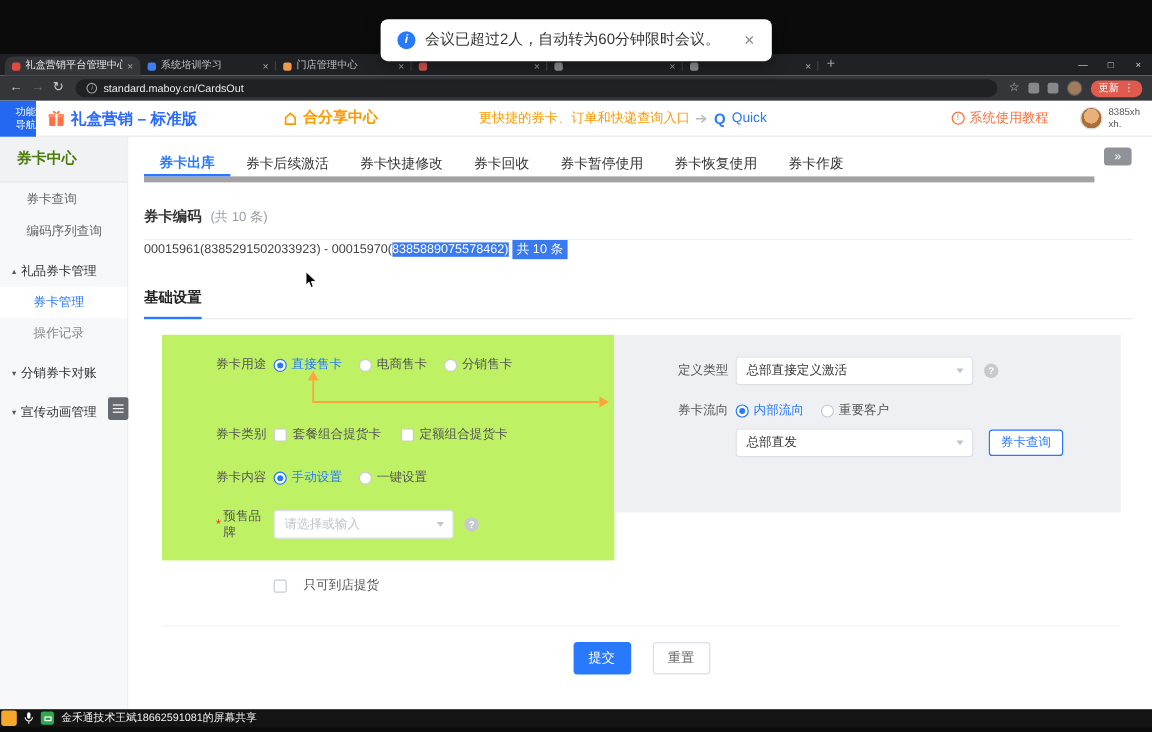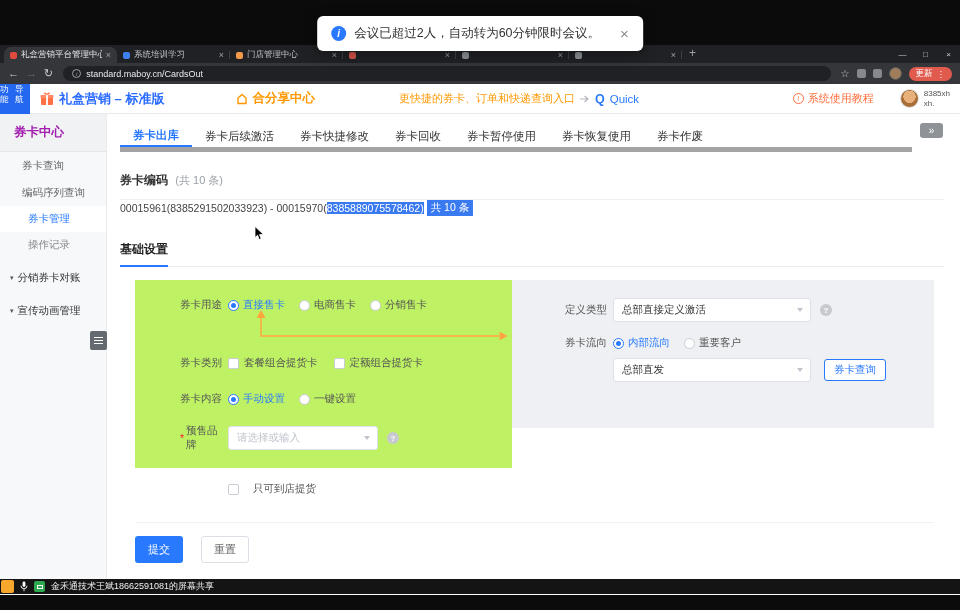--- a/index.html
+++ b/index.html
@@ -43,38 +43,38 @@
   .omni-url{color:#e8eaed;font-size:9px}
   .tool-ico{color:#c8cacc;font-size:10px;line-height:1}
   .ext-ico{width:9px;height:9px;border-radius:2px;background:#85888c}
   .tb-avatar{width:13px;height:13px;border-radius:50%;background:#9f7c5a;border:1px solid #55585c}
   .update-pill{height:14px;background:#e05a4e;border-radius:8px;color:#fff;font-size:8.5px;
     display:flex;align-items:center;gap:4px;padding:0 7px}
 
   
   .appheader{height:30px;background:#fff;border-bottom:1px solid #e9e9e9;display:flex;align-items:center;flex:none}
   .navbadge{width:30px;height:30px;background:#2468f2;color:#fff;font-size:8.5px;line-height:1.25;
-    display:flex;align-items:flex-start;justify-content:center;flex:none}
+    display:flex;flex-direction:column;align-items:flex-end;justify-content:center;flex:none}
   .brand{display:flex;align-items:center;gap:5px;margin-left:10px;color:#2b6bff;font-weight:bold;font-size:13px;white-space:nowrap}
   .sharecenter{display:flex;align-items:center;gap:4px;margin-left:72px;color:#ff9800;font-weight:bold;font-size:12.5px;white-space:nowrap}
   .quick{display:flex;align-items:center;gap:5px;margin-left:84px;font-size:11px;color:#ff9800;white-space:nowrap}
   .quick-q{color:#2979ff;font-weight:bold;font-size:12.5px}
   .quick-label{color:#2979ff;font-size:11.5px}
   .tutorial{margin-left:auto;display:flex;align-items:center;gap:4px;color:#ff6f3d;font-size:11px;white-space:nowrap}
   .tut-ico{width:11px;height:11px;border:1px solid #ff6f3d;border-radius:50%;display:flex;align-items:center;
     justify-content:center;font-size:7px;color:#ff6f3d}
   .hdr-avatar{width:19px;height:19px;border-radius:50%;margin-left:26px;flex:none;
     background:radial-gradient(circle at 50% 40%,#e8b07a 0 46%,#a96f38 47% 100%);border:1px solid #ddd}
   .hdr-user{font-size:8px;color:#555;line-height:1.25;margin:0 10px 0 5px}
 
   
   .appbody{flex:1;display:flex;position:relative;overflow:hidden}
   .sidebar{width:107px;background:#f7f8fa;border-right:1px solid #ececec;flex:none}
   .sb-title{height:38px;display:flex;align-items:center;padding-left:14px;font-size:12.5px;font-weight:bold;
-    color:#a21caf;background:#f1f2f4;border-bottom:1px solid #e6e6e6}
+    color:#4d7c0f;background:#f1f2f4;border-bottom:1px solid #e6e6e6}
   .sb-item{height:27px;display:flex;align-items:center;padding-left:22px;font-size:10.5px;color:#666;cursor:pointer}
   .sb-group{height:27px;display:flex;align-items:center;padding-left:10px;gap:4px;font-size:10.5px;color:#333;margin-top:6px;cursor:pointer}
   .sb-arrow{font-size:7px;color:#555}
   .sb-sub{height:26px;display:flex;align-items:center;padding-left:28px;font-size:10.5px;color:#888;cursor:pointer}
   .sb-sub.active{color:#2979ff;background:#fff}
   .sb-toggle{position:absolute;left:90px;top:217px;width:17px;height:19px;background:#646a70;border-radius:2px;
     display:flex;flex-direction:column;justify-content:center;align-items:center;gap:2px;z-index:6;cursor:pointer}
   .sb-toggle span{width:9px;height:1px;background:#fff;display:block}
 
   .content{flex:1;background:#fff;position:relative;padding-left:13px;overflow:hidden}
@@ -114,26 +114,26 @@
   .select .ph{color:#bfc4cc}
   .chev{position:absolute;right:7px;top:50%;margin-top:-2px;width:0;height:0;border-left:3.5px solid transparent;
     border-right:3.5px solid transparent;border-top:4px solid #c0c4cc}
   .qmark{width:12px;height:12px;border-radius:50%;background:#c6c9ce;color:#fff;font-size:8px;font-weight:bold;
     display:flex;align-items:center;justify-content:center;margin-left:9px;flex:none;cursor:pointer}
   .req{color:#f5222d;margin-right:2px}
   .lbl-right{width:48px;font-size:10.5px;color:#555;flex:none;display:flex;align-items:center}
   .btn-outline{height:22px;border:1px solid #2979ff;color:#2979ff;background:#fff;border-radius:3px;
     font-size:10.5px;padding:0 9px;display:flex;align-items:center;margin-left:13px;cursor:pointer}
   .storeonly{display:flex;align-items:center;gap:14px;margin:14px 0 0 108px;font-size:10.5px;color:#555}
-  .footer{display:flex;gap:18px;margin:26px 26px 0 15px;padding:13px 0 0;border-top:1px solid #f2f2f2}
+  .footer{display:flex;justify-content:center;gap:18px;margin:26px 26px 0 15px;padding:13px 0 0;border-top:1px solid #f2f2f2}
   .btn-primary{background:#2979ff;color:#fff;border:none;border-radius:3px;font-size:11px;padding:6px 13px;cursor:pointer}
   .btn-plain{background:#fff;border:1px solid #dcdfe6;color:#666;border-radius:3px;font-size:11px;padding:5px 12px;cursor:pointer}
 
   
-  .sharebar{position:absolute;left:0;bottom:16px;width:960px;height:15px;background:#141414;display:flex;
+  .sharebar{position:absolute;left:0;bottom:4px;width:960px;height:15px;background:#141414;display:flex;
     align-items:center;gap:6px;padding-left:1px;z-index:50}
   .sb-avatar{width:13px;height:13px;background:#f6a72c;border-radius:2px;flex:none}
   .screen-ico{width:11px;height:11px;background:#2ea84f;border-radius:2px;display:flex;align-items:center;justify-content:center;flex:none}
   .screen-ico i{width:6px;height:4px;border:1px solid #fff;display:block}
   .share-text{color:#f0f0f0;font-size:9px}
 
   .cursor{position:absolute;left:254px;top:226px;z-index:70;pointer-events:none}
 </style>
 </head>
 <body>
@@ -243,20 +243,24 @@
         <div>xh.</div>
       </div>
     </div>
 
     <div class="appbody">
 
       <aside class="sidebar">
         <div class="sb-title">券卡中心</div>
         <div class="sb-item">券卡查询</div>
         <div class="sb-item">编码序列查询</div>
+        <div class="sb-group">
+          <span class="sb-arrow">▴</span>
+          <span>礼品券卡管理</span>
+        </div>
         <div class="sb-sub active">券卡管理</div>
         <div class="sb-sub">操作记录</div>
         <div class="sb-group">
           <span class="sb-arrow">▾</span>
           <span>分销券卡对账</span>
         </div>
         <div class="sb-group">
           <span class="sb-arrow">▾</span>
           <span>宣传动画管理</span>
         </div>

